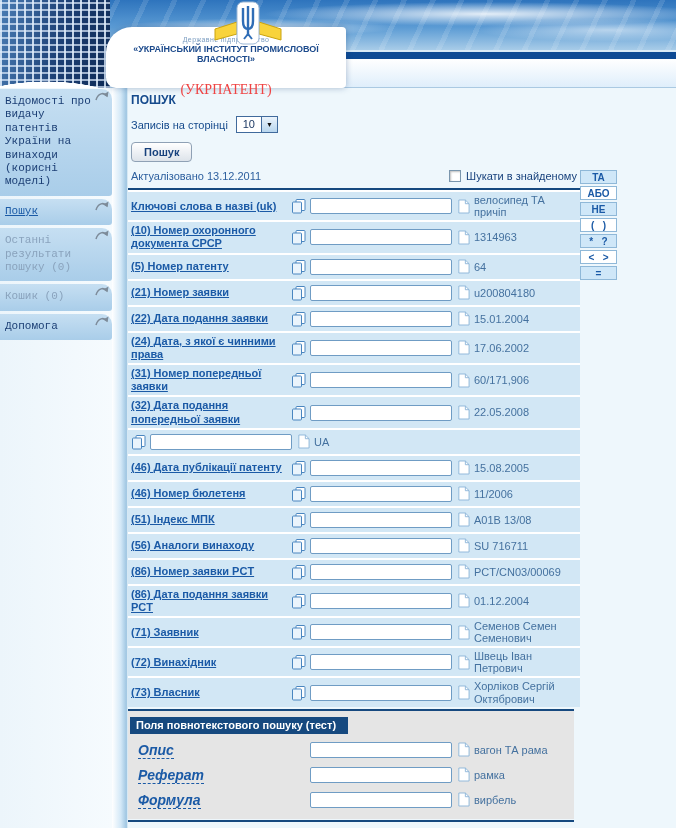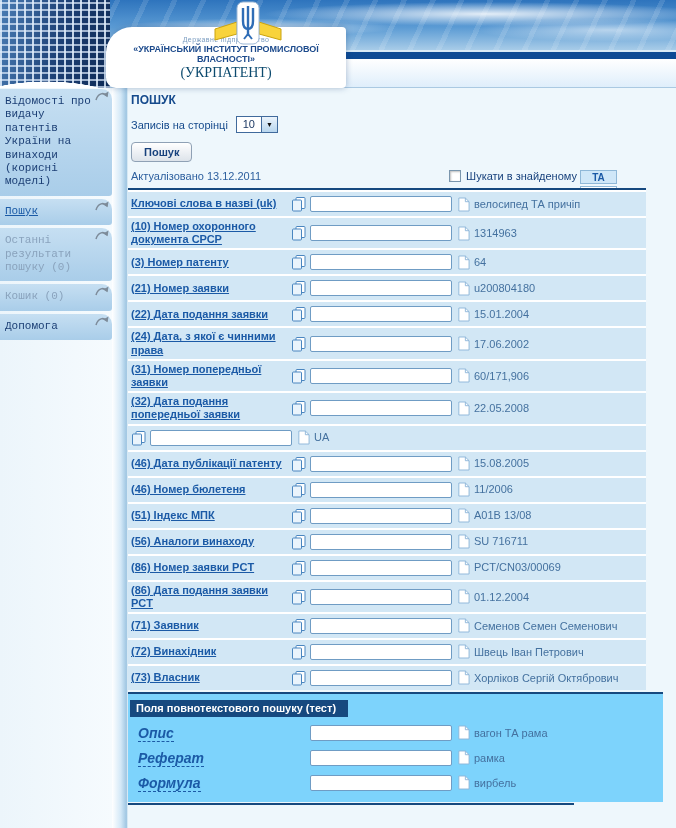--- a/index.html
+++ b/index.html
@@ -24,21 +24,21 @@
     background:
       radial-gradient(150% 50% at 42% 114%, #ffffff 42%, rgba(255,255,255,0) 43%),
       repeating-linear-gradient(90deg, rgba(225,238,252,.85) 0 2px, rgba(0,0,0,0) 2px 8px),
       repeating-linear-gradient(0deg, rgba(218,232,250,.7) 0 2px, rgba(0,0,0,0) 2px 7px),
       linear-gradient(100deg,#4a7db5 0%, #1c3f74 55%, #0f2b56 100%); }
   .logo-panel { position:absolute; left:106px; top:27px; width:240px; height:61px; background:#ffffff;
     border-radius:26px 4px 4px 10px; box-shadow:0 0 6px rgba(30,70,120,.35);
     text-align:center; padding-top:9px; z-index:2; }
   .org-small { font-size:7px; color:#7a9cc0; letter-spacing:.4px; }
   .org-name { font-size:9px; font-weight:bold; color:#1c4a8c; line-height:1.12; padding:1px 12px 0 12px; }
-  .org-short { font-family:"Liberation Serif", serif; font-size:14px; color:#0c4a6e; margin-top:1px; }
+  .org-short { font-family:"Liberation Serif", serif; font-size:14px; color:#ef4444; margin-top:18px; }
   .trident-wrap { position:absolute; left:212px; top:0; width:72px; height:48px; z-index:3; }
 
   
   .sidebar { position:absolute; left:0; top:88px; width:112px; height:740px;
     background:linear-gradient(90deg,#ecf5fb,#f6fbfe); padding-top:1px; }
   .side-item { position:relative; margin:0 0 3px 0; padding:6px 16px 7px 5px;
     background:linear-gradient(180deg,#c6dff2,#a9cde9); border-radius:0 10px 3px 0;
     font-size:11px; line-height:1.22;font-family:Liberation Mono, monospace; }
   .side-label { color:#1b3e74; }
   .st-active .side-label { color:#1b5aa6; text-decoration:underline; cursor:pointer; }
@@ -60,36 +60,36 @@
   .btn { display:inline-block; background:linear-gradient(180deg,#ffffff,#dde3ea);
     border:1px solid #8fa1b5; border-radius:4px; color:#17417c; font-weight:bold;
     font-size:11px; padding:3px 12px; cursor:pointer; }
   .btn-top { margin:9px 0 7px 3px; }
   .updated-row { display:flex; justify-content:space-between; align-items:center; width:446px;
     font-size:11px; color:#2c5f9e; margin:1px 0 6px 3px; }
   .chk-label { display:flex; align-items:center; gap:5px; color:#17417c; cursor:pointer; }
   .checkbox { width:12px; height:12px; background:#fff; border:1px solid #7a96ad;
     box-shadow:inset 1px 1px 2px rgba(0,0,0,.25); }
 
-  .form-table { width:518px; border-top:2px solid #16497f; background:#ffffff; padding-top:2px; }
+  .form-table { width:452px; border-top:2px solid #16497f; background:#ffffff; padding-top:2px; }
   .f-row { display:flex; align-items:center; background:#d2e7f5; margin-bottom:2px; padding:2px 3px; min-height:24px; }
   .f-label { width:160px; font-size:11px; font-weight:bold; color:#1b5aa6;
     text-decoration:underline; line-height:1.2; cursor:pointer; }
   .icon-btn { display:flex; align-items:center; cursor:pointer; }
   .f-input { width:142px; height:16px; border:1px solid #6f9cc4; border-radius:2px; background:#fff; margin-left:3px; }
   .doc { margin:0 2px 0 5px; }
   .f-example { flex:1; font-size:11px; color:#44719f; line-height:1.1; padding-left:2px; }
 
   .ops { position:absolute; left:580px; top:170px; width:37px; }
   .op { height:14px; margin-bottom:2px; display:flex; align-items:center; justify-content:center;
     font-size:10px; font-weight:bold; color:#1b5aa6; border:1px solid #8fb8d8; background:#ffffff;
     cursor:pointer; white-space:pre; }
   .op.alt { background:#cfe7f8; }
 
-  .fulltext { width:535px; border-top:2px solid #16497f; background:#7dd3fc; padding:4px 0 2px 0; }
+  .fulltext { width:446px; border-top:2px solid #16497f; background:#e5e5e5; padding:4px 0 2px 0; }
   .ft-header { display:inline-block; background:#16497f; color:#ffffff; font-size:11px; font-weight:bold;
     padding:2px 12px 3px 6px; margin:0 0 8px 2px; }
   .ft-row { display:flex; align-items:center; margin-bottom:9px; }
   .ft-label { width:179px; font-size:14px; font-weight:bold; color:#1b5aa6; padding-left:10px; cursor:pointer;font-style:italic; }
   .ft-label span { border-bottom:1px dashed #1b5aa6; }
 
   .footer-bar { width:446px; border-top:2px solid #16497f; margin-top:1px; padding:10px 0 0 0;
     display:flex; justify-content:space-between; }
 </style>
 </head>
@@ -231,21 +231,21 @@
     <input class="f-input" type="text" style="">
     <span class="icon-btn doc">
       <svg width="13" height="15" viewBox="0 0 14 16">
         <path d="M2 1 h7 l4 4 v10 h-11 z" fill="#ffffff" stroke="#8db6d9"></path>
         <path d="M9 1 v4 h4" fill="none" stroke="#8db6d9"></path>
       </svg>
     </span>
     <span class="f-example">1314963</span>
   </div>
         <div class="f-row">
-    <span class="f-label">(3) Номер патенту</span>
+    <span class="f-label">(5) Номер патенту</span>
     <span class="icon-btn">
       <svg width="16" height="16" viewBox="0 0 16 16">
         <rect x="5" y="1.5" width="9" height="11" rx="1" fill="#ffffff" stroke="#4a86c0"></rect>
         <rect x="1.5" y="4" width="9" height="11" rx="1" fill="#eaf4fc" stroke="#4a86c0"></rect>
       </svg>
     </span>
     <input class="f-input" type="text" style="">
     <span class="icon-btn doc">
       <svg width="13" height="15" viewBox="0 0 14 16">
         <path d="M2 1 h7 l4 4 v10 h-11 z" fill="#ffffff" stroke="#8db6d9"></path>

